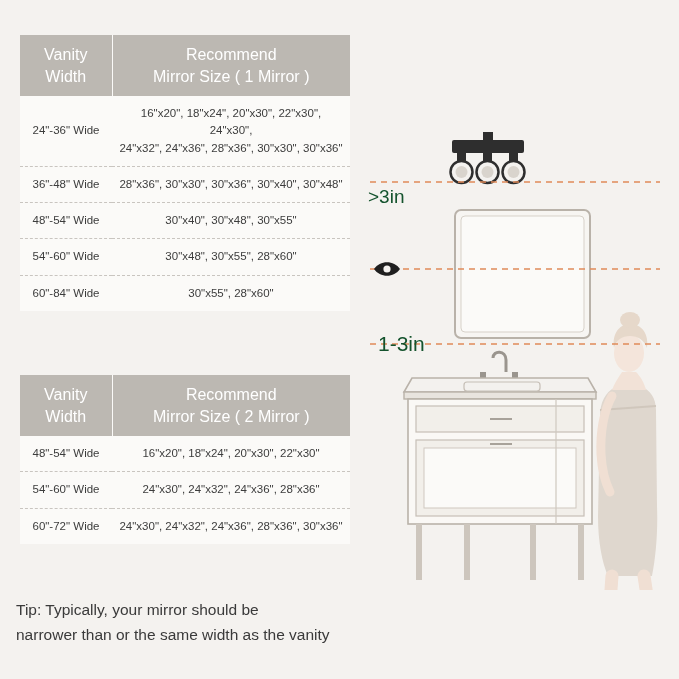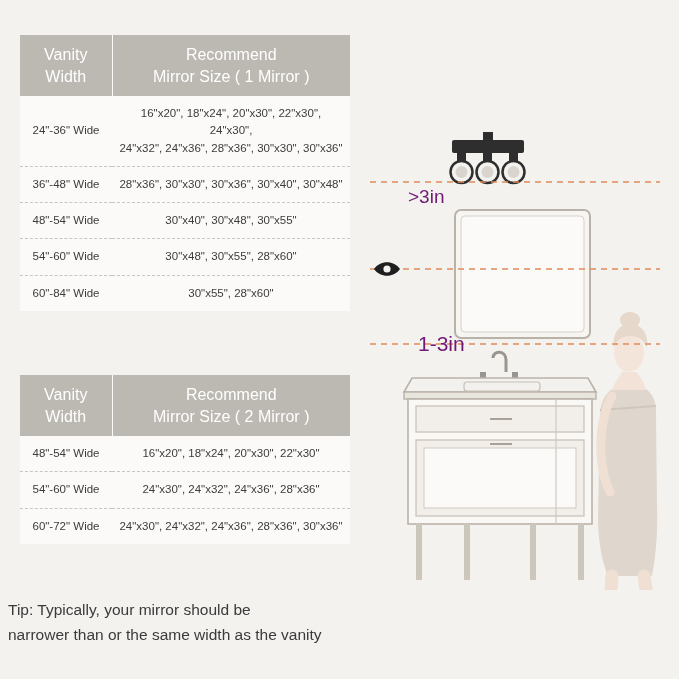--- a/index.html
+++ b/index.html
@@ -78,44 +78,43 @@
     top: 34px;
     width: 300px;
     font-size: 14.5px;
     line-height: 1.55;
     color: #3a3a3a;
   }
 
   
   #tip {
     position: absolute;
-    left: 8px;
+    left: 16px;
     top: 598px;
     width: 480px;
     font-size: 15.5px;
     line-height: 1.6;
     color: #3a3a3a;
   }
 
   
   #diagram {
     position: absolute;
     left: 360px;
     top: 110px;
     width: 310px;
     height: 480px;
   }
   #diagram svg { display: block; }
 
   .dimlabel {
     position: absolute;
     font-size: 19px;
-    color: #701a75;
+    color: #14532d;
     font-family: "Liberation Sans", sans-serif;
-    margin-left: 40px;
   }
   #lbl-gt3 { left: 8px; top: 76px; }
   #lbl-13 { left: 18px; top: 222px; font-size: 21px; }
 </style>
 </head>
 <body>
 
 <div id="page">
 
   <div class="table-wrap" id="table1">

